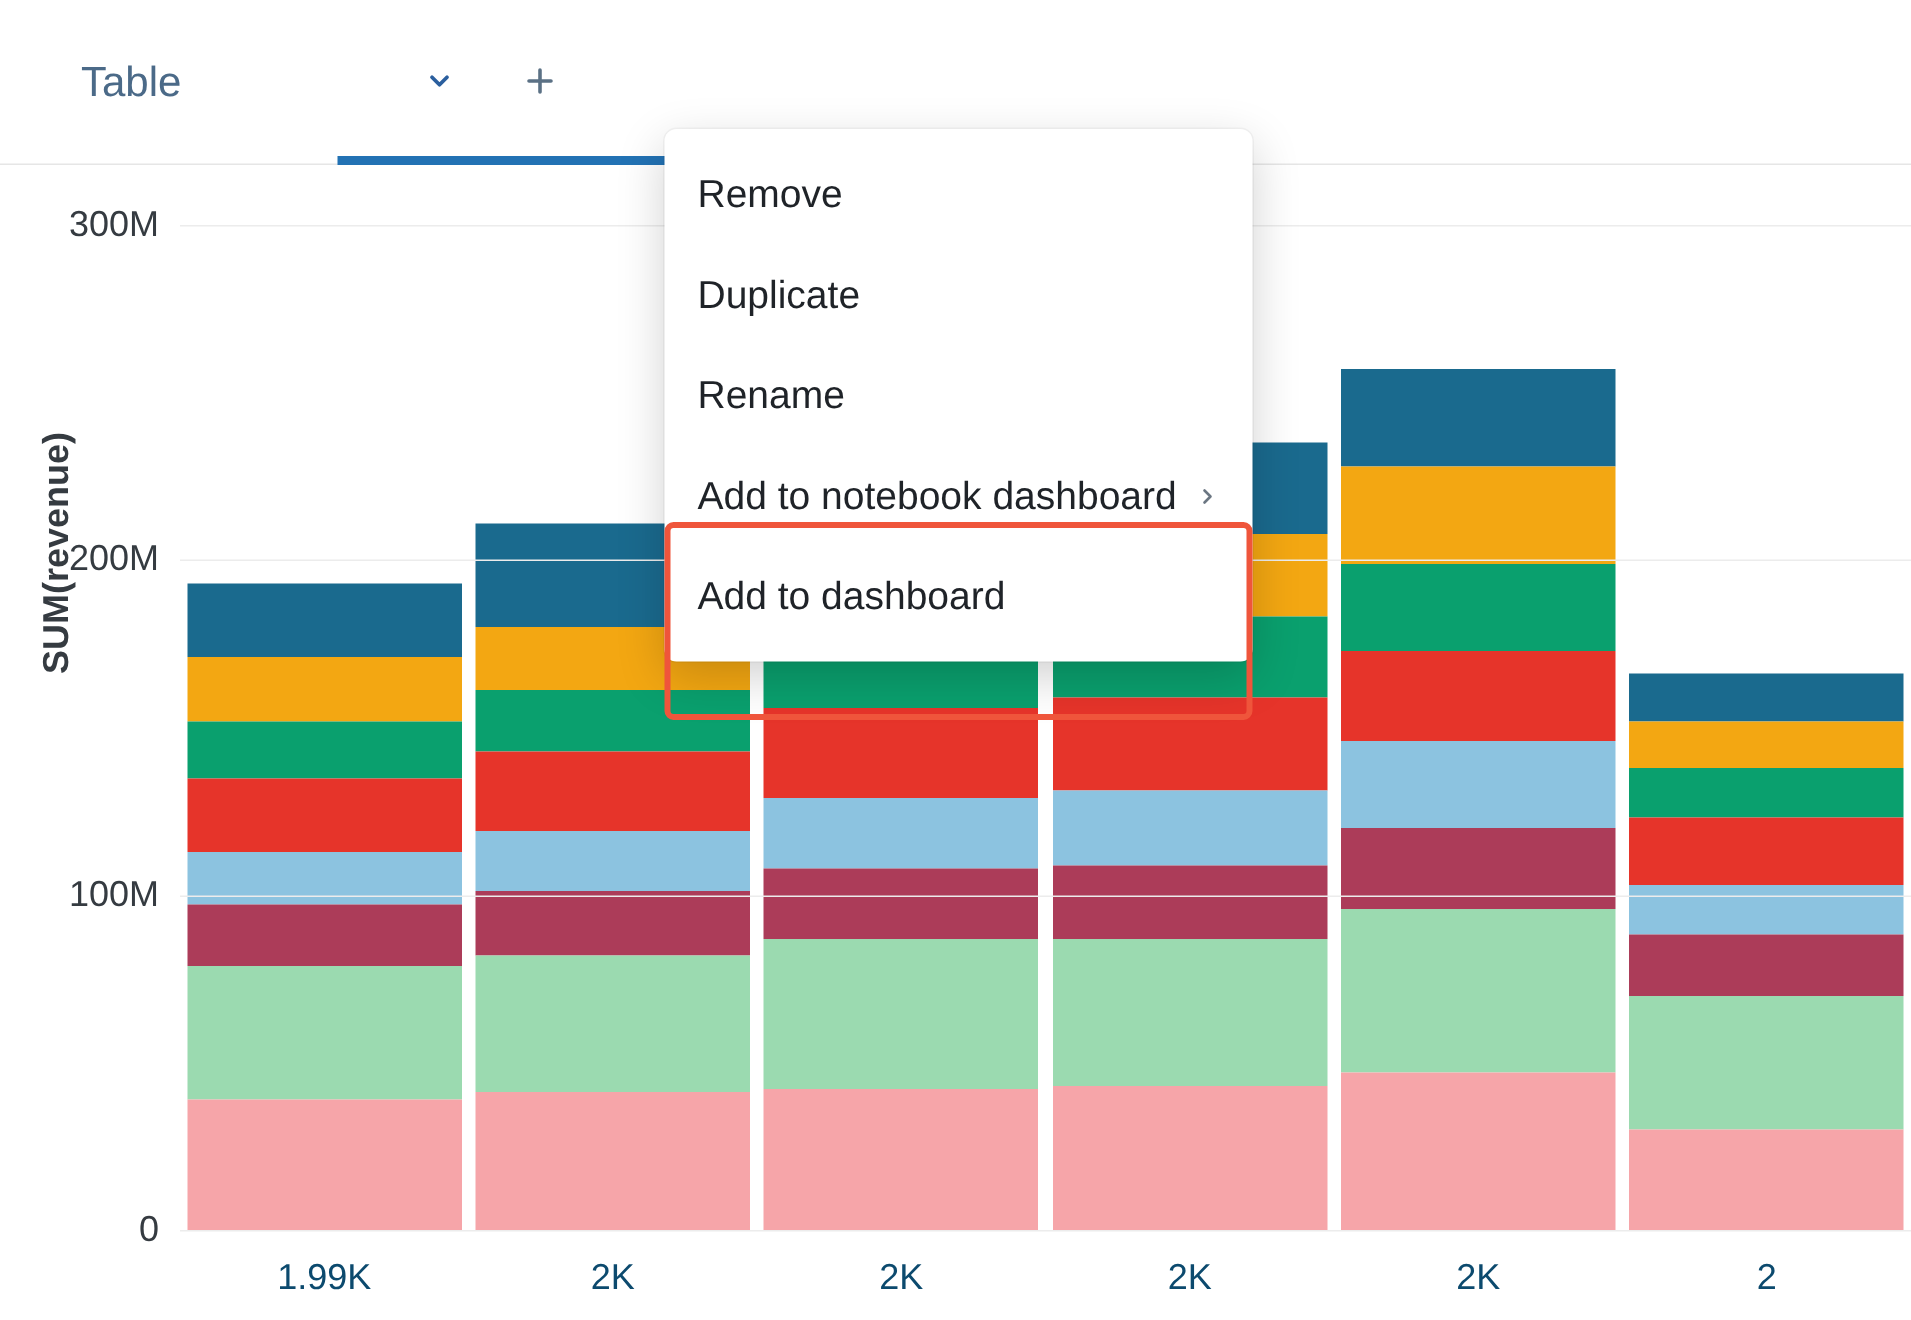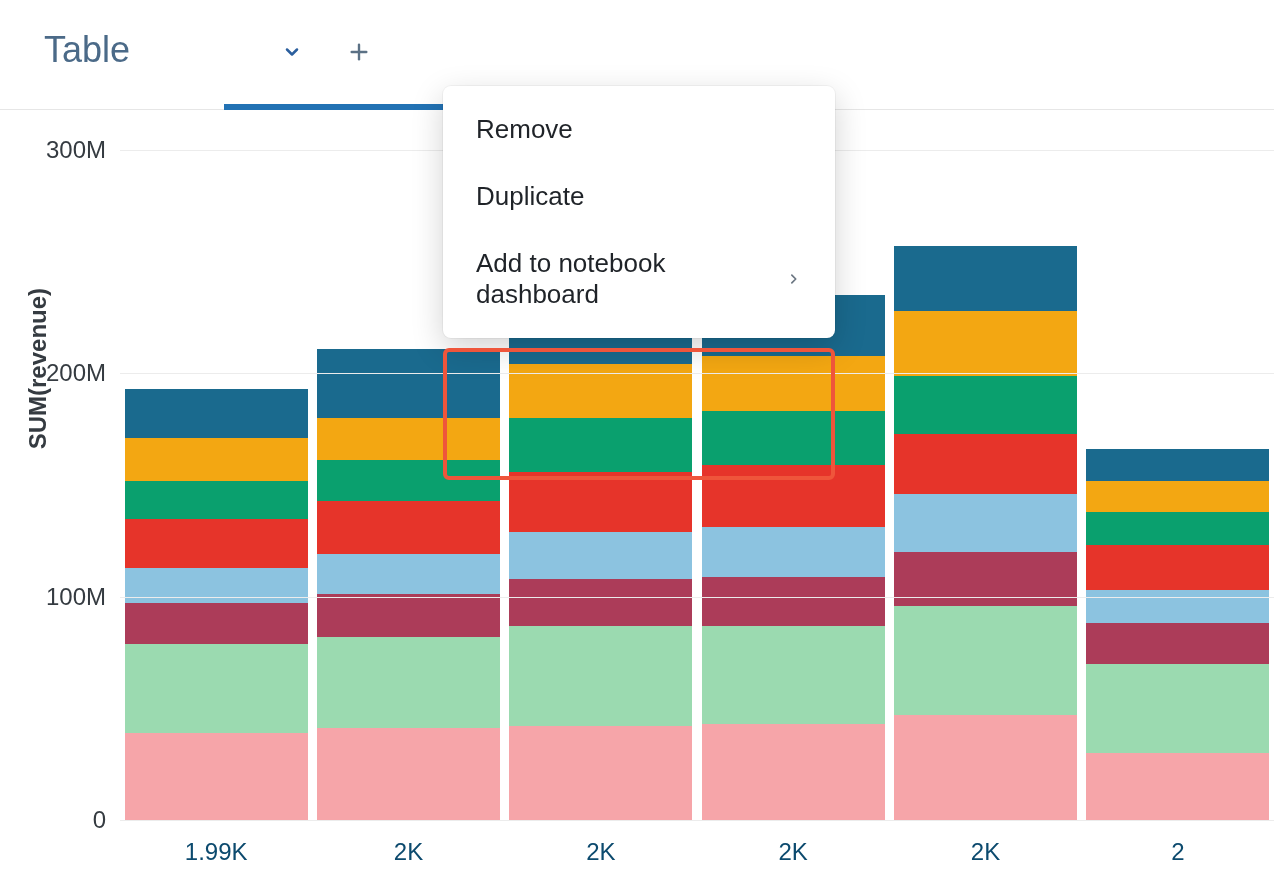--- a/index.html
+++ b/index.html
@@ -15,25 +15,26 @@
   
   .tabbar {
     display: flex;
     align-items: flex-end;
     height: 110px;
     border-bottom: 1px solid #e6e6e6;
     padding-left: 40px;
     gap: 120px;
   }
   .tab {
-    font-size: 36px;
+    font-size: 28px;
     padding: 0 4px 38px 4px;
     color: #4b6a88;
     cursor: pointer;
     position: relative;
+    margin-left: 10px;
   }
   .tab.active {
     color: #1f2328;
     font-weight: 700;
   }
   .tab.active::after {
     content: "";
     position: absolute;
     left: -30px; right: -260px;
     bottom: -1px;
@@ -121,21 +122,21 @@
     width: 392px;
     background: #fff;
     border-radius: 8px;
     box-shadow: 0 10px 32px rgba(0,0,0,.18), 0 0 0 1px rgba(0,0,0,.04);
     padding: 10px 0;
     z-index: 50;
   }
   .menu-item {
     font-size: 26px;
     color: #1f2328;
-    padding: 18px 33px;
+    padding: 18px 22px;
     display: flex;
     align-items: center;
     justify-content: space-between;
     cursor: pointer;
   }
   .highlight-box {
     position: absolute;
     border: 4px solid #ef553b;
     border-radius: 6px;
     pointer-events: none;
@@ -244,21 +245,23 @@
       <div class="xtick" style="left: 480.833px;">2K</div>
       <div class="xtick" style="left: 673.167px;">2K</div>
       <div class="xtick" style="left: 865.5px;">2K</div>
       <div class="xtick" style="left: 1057.83px;">2</div>
     </div>
 </div>
 
 <div class="menu">
   <div class="menu-item">Remove</div>
   <div class="menu-item">Duplicate</div>
+  <div class="menu-item">Rename</div>
   <div class="menu-item">
     <span>Add to notebook dashboard</span>
     <svg width="16" height="16" viewBox="0 0 24 24" fill="none" stroke="#6b7682" stroke-width="2.6" stroke-linecap="round" stroke-linejoin="round">
         <polyline points="9 6 15 12 9 18"></polyline>
       </svg>
   </div>
+  <div class="menu-item">Add to dashboard</div>
 </div>
 
 <div class="highlight-box" style="top:348px; left:443px; width:392px; height:132px;"></div>
 
 </body></html>

